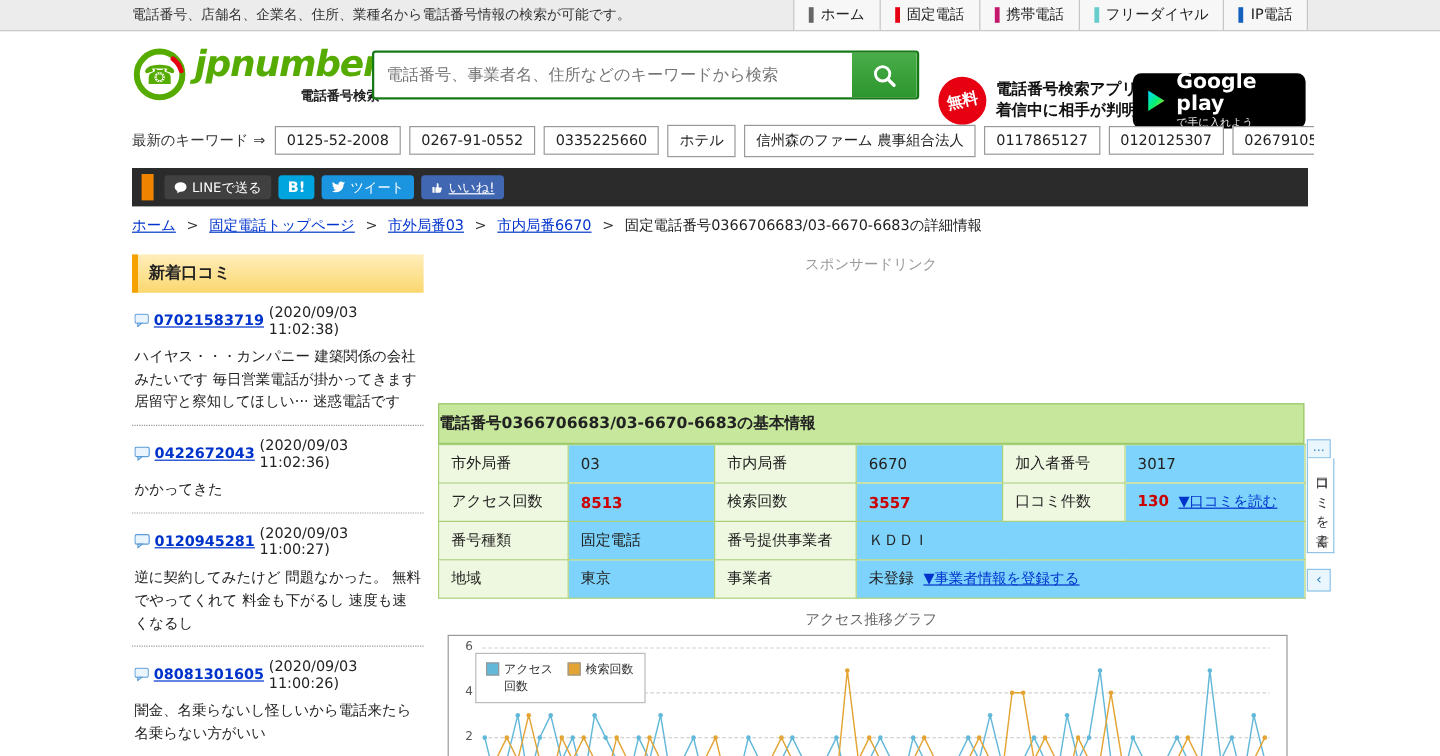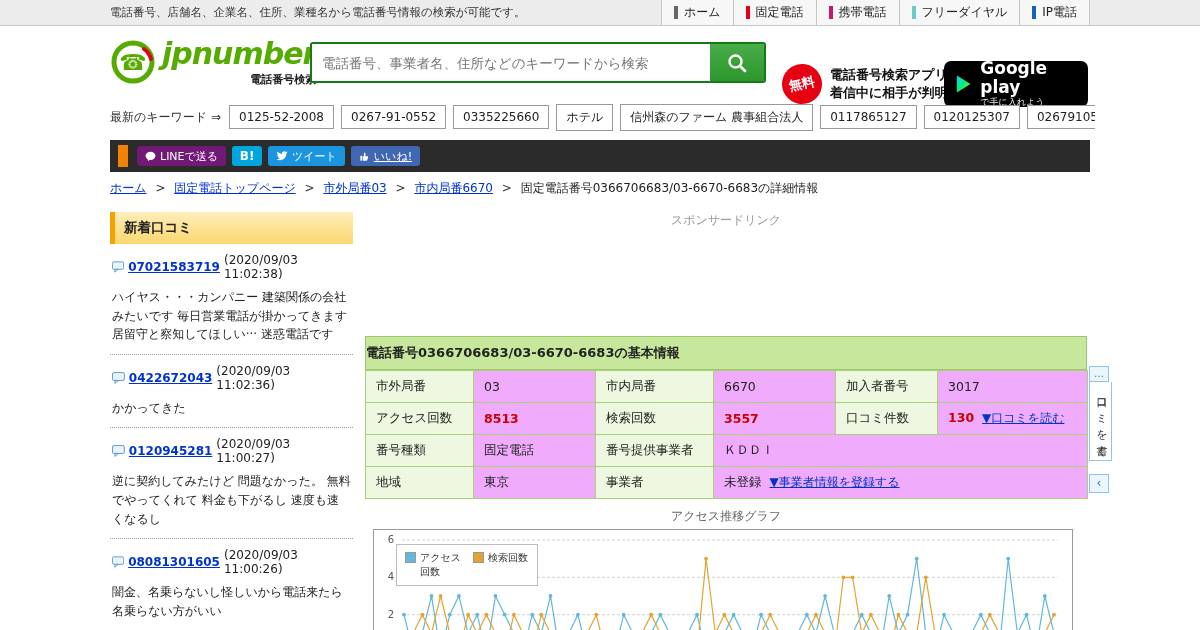--- a/index.html
+++ b/index.html
@@ -51,21 +51,21 @@
   .kw-item { border:1px solid #999; padding:4px 9px; margin-right:7px; background:#fff; color:#222; cursor:pointer; }
 
   
   .titlebar { position:absolute; top:140px; left:110px; width:980px; height:32px; background:#2b2b2b;
               display:flex; align-items:center; padding:0 8px; }
   .title-accent { width:10px; height:22px; background:#f08300; margin-right:9px; flex:none; }
   .page-title { color:#fff; font-size:14px; font-weight:bold; flex:1; white-space:nowrap; overflow:hidden; }
   .social { display:flex; gap:6px; align-items:center; }
   .sbtn { height:20px; display:flex; align-items:center; padding:0 8px; border-radius:3px;
           color:#fff; font-size:11px; cursor:pointer; white-space:nowrap; gap:4px; }
-  .btn-line { background:#701a75; }
+  .btn-line { background:#404040; }
   .btn-hatena { background:#00a4de; font-weight:bold; font-size:12px; width:30px; justify-content:center; padding:0; }
   .btn-tweet { background:#1b95e0; }
   .btn-fb { background:#4267b2;text-decoration:underline; }
 
   
   .breadcrumb { position:absolute; top:180px; left:110px; width:985px; font-size:12px; color:#222; white-space:nowrap; }
   .bc-link { color:#0033cc; text-decoration:underline; cursor:pointer; }
   .bc-sep { margin:0 5px; color:#333; }
 
   
@@ -77,21 +77,21 @@
   .comment-phone { color:#0033cc; text-decoration:underline; font-weight:bold; cursor:pointer; }
   .comment-time { color:#222; }
   .comment-body { margin-top:7px; line-height:1.55; color:#222; }
 
   
   .main { position:absolute; top:212px; left:365px; width:722px; }
   .sponsored { text-align:center; color:#999; font-size:12px; }
   .info-header { margin-top:107px; background:#c6e79c; border:1px solid #9cc86a; padding:7px 0;
                  font-size:13px; font-weight:bold; color:#222; }
   .info-table { width:100%; border-collapse:collapse; font-size:12.5px; table-layout:fixed; }
-  .info-table td { border:1px solid #a8d178; padding:7px 10px; background:#f0abfc; color:#222; overflow:hidden; white-space:nowrap; }
+  .info-table td { border:1px solid #a8d178; padding:7px 10px; background:#7dd3fc; color:#222; overflow:hidden; white-space:nowrap; }
   .info-table td.h { background:#eef7df; }
   .val-red { color:#cc0000; font-weight:bold; }
   .cell-link { color:#0033cc; text-decoration:underline; cursor:pointer; font-size:12px; margin-left:4px; }
   .graph-title { text-align:center; color:#666; font-size:12px; margin-top:9px; }
 
   .chart { position:relative; margin-top:4px; margin-left:8px; width:700px; height:160px;
            border:1px solid #999; background:#fff; }
   .chart svg { position:absolute; left:26px; top:4px; }
   .ylabel { position:absolute; left:4px; width:16px; text-align:right; font-size:10px; color:#555; }
   .legend { position:absolute; left:22px; top:14px; background:#fff; border:1px solid #bbb;

